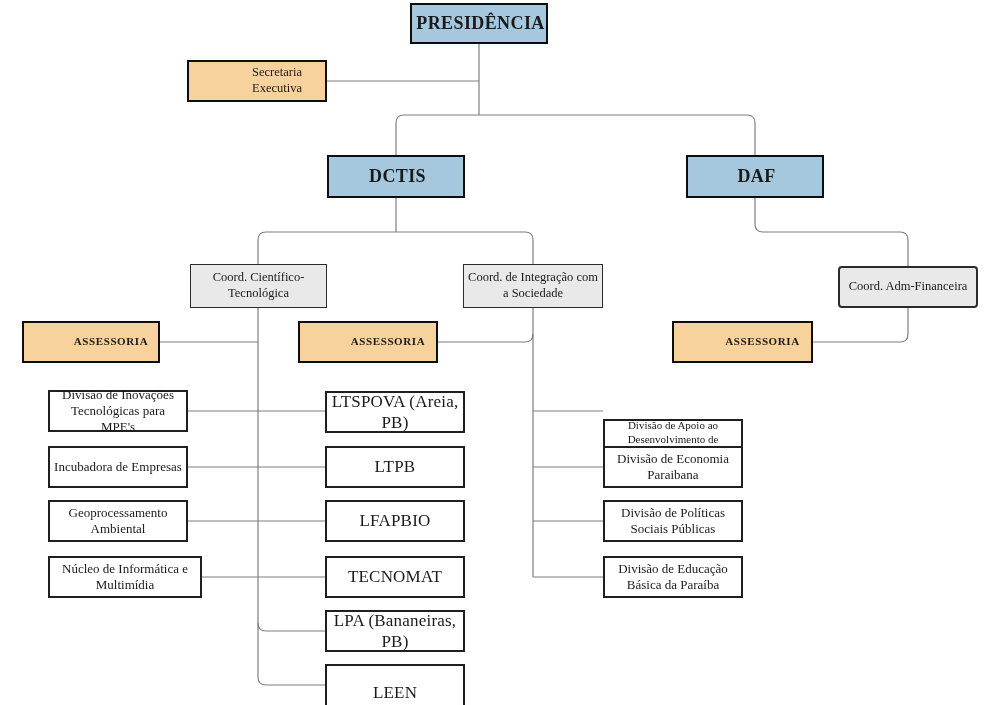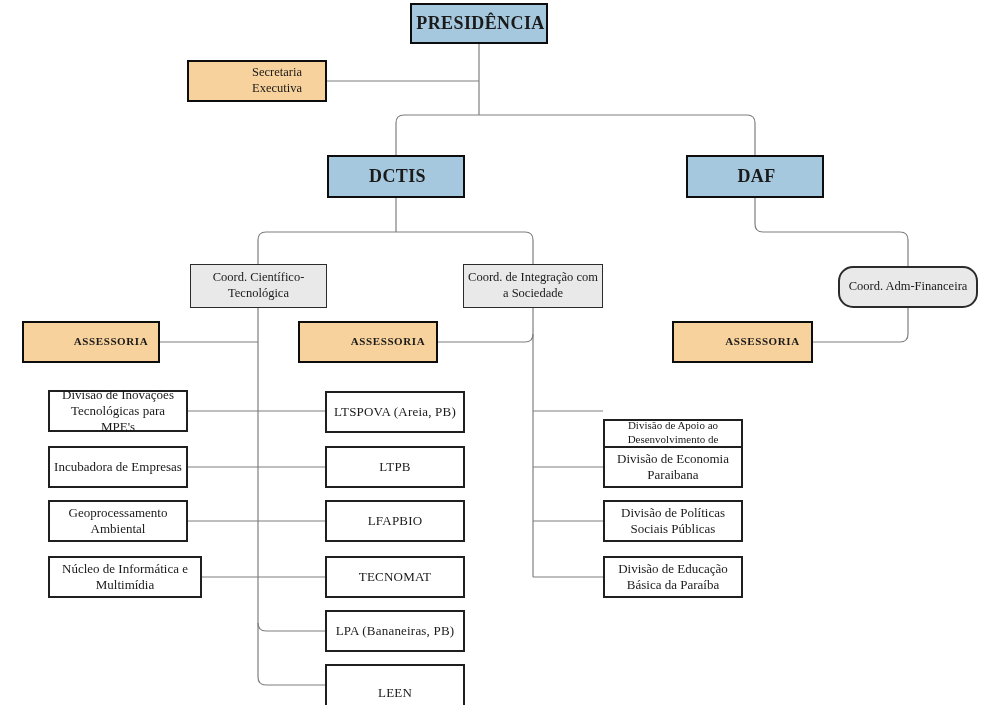--- a/index.html
+++ b/index.html
@@ -32,27 +32,27 @@
     border:2px solid var(--c-border,#000);
     font-size:12.5px;
     padding-left:44px;
   }
   .orange.caps{font-size:11px;letter-spacing:.6px;font-weight:bold;}
   .gray{
     background:var(--c-coord,#e9e9e9);
     border:1.5px solid #2b2b2b;
     font-size:12.5px;
   }
-  .gray.rounded{border-radius:15px;border-width:2px;}
+  .gray.rounded{border-radius:4px;border-width:2px;}
   .white{
     background:var(--c-division,#ffffff);
     border:2px solid #1f1f1f;
     font-size:13px;
   }
-  .white.lab{font-size:13px;letter-spacing:.2px;}
+  .white.lab{font-size:17px;letter-spacing:.2px;}
   .white.small{font-size:11px;margin-top:29px;}
 </style>
 </head>
 <body>
 
 <div class="canvas">
 
   <svg class="connectors" viewBox="0 0 1000 705" xmlns="http://www.w3.org/2000/svg">
 
     <path d="M479,44 V115"></path>

